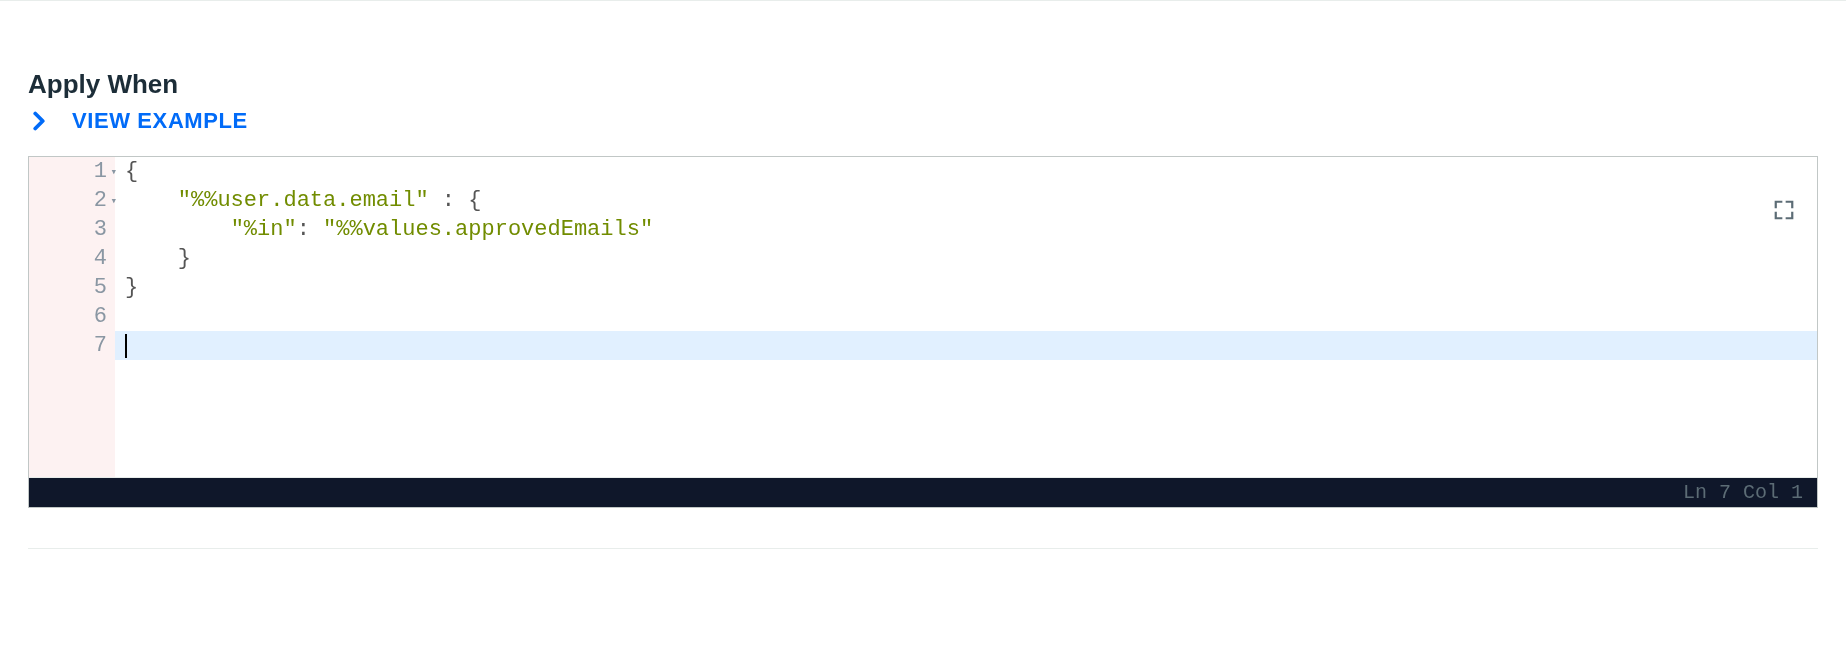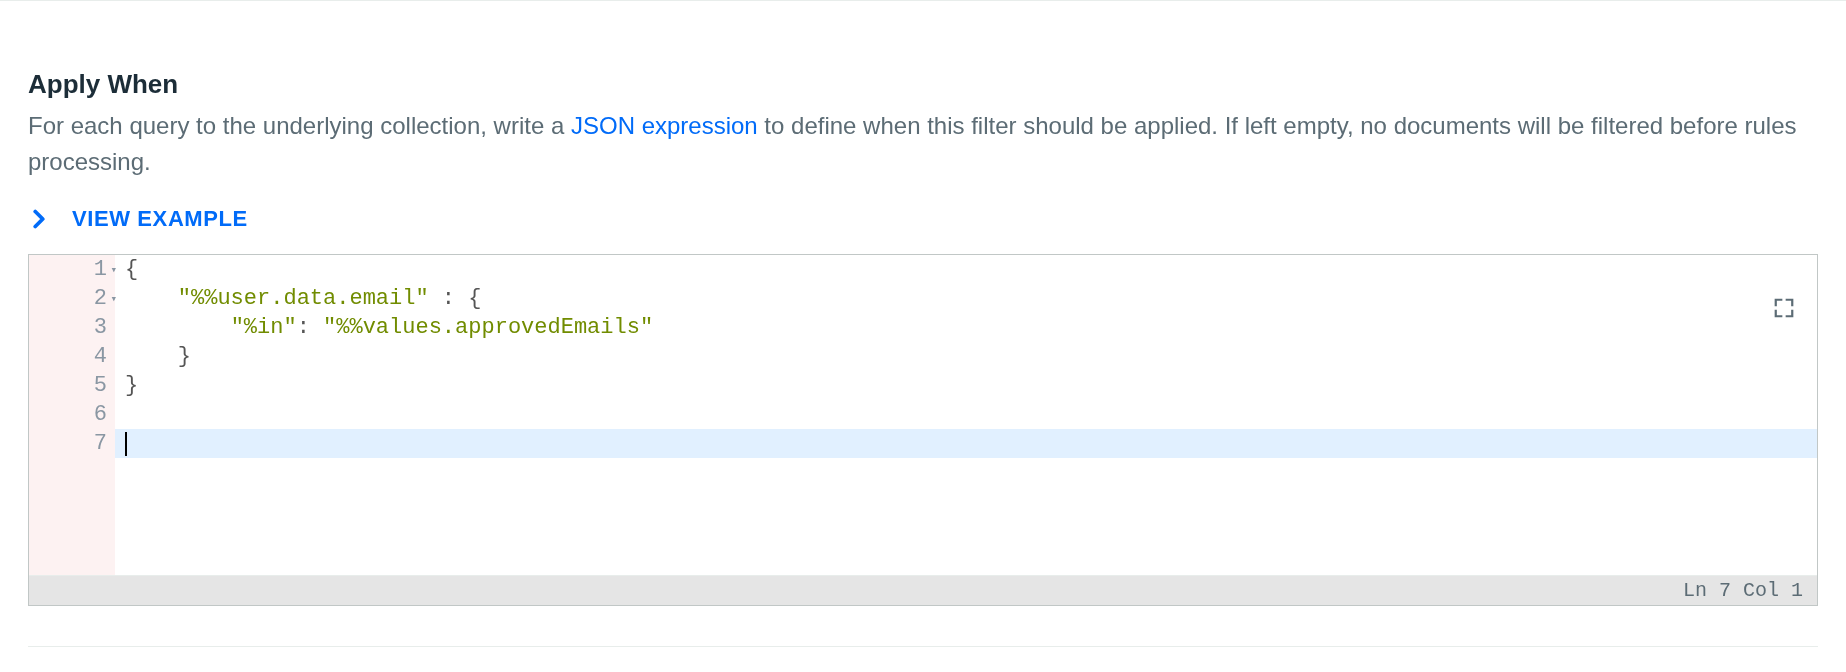--- a/index.html
+++ b/index.html
@@ -144,40 +144,37 @@
   .statusbar {
     border-top: 1px solid #e8edeb;
     height: 30px;
     display: flex;
     justify-content: flex-end;
     align-items: center;
     padding: 0 14px;
     font-family: "Menlo", "Consolas", "Courier New", monospace;
     font-size: 20px;
     color: #5c6c75;
-    background: #e5e5e5;
+    background: #0f172a;
   }
   hr.bottom-divider {
     border: none;
     border-top: 1px solid #e8edeb;
     margin-top: 40px;
   }
 </style>
 </head>
 <body>
 
 <hr class="top-divider">
 
 <div class="container">
 
   <h3 class="section-title">Apply When</h3>
 
-  <p class="description">
-    <span>For each query to the underlying collection, write a </span><a href="#">JSON expression</a><span> to define when this filter should be applied. If left empty, no documents will be filtered before rules processing.</span>
-  </p>
 
   <div class="view-example">
     <span class="chev">
       <svg width="14" height="20" viewBox="0 0 10 16" fill="none">
           <path d="M2 2 L8 8 L2 14" stroke="#016bf8" stroke-width="3" stroke-linecap="round" stroke-linejoin="round"></path>
         </svg>
     </span>
     <span>VIEW EXAMPLE</span>
   </div>
 

